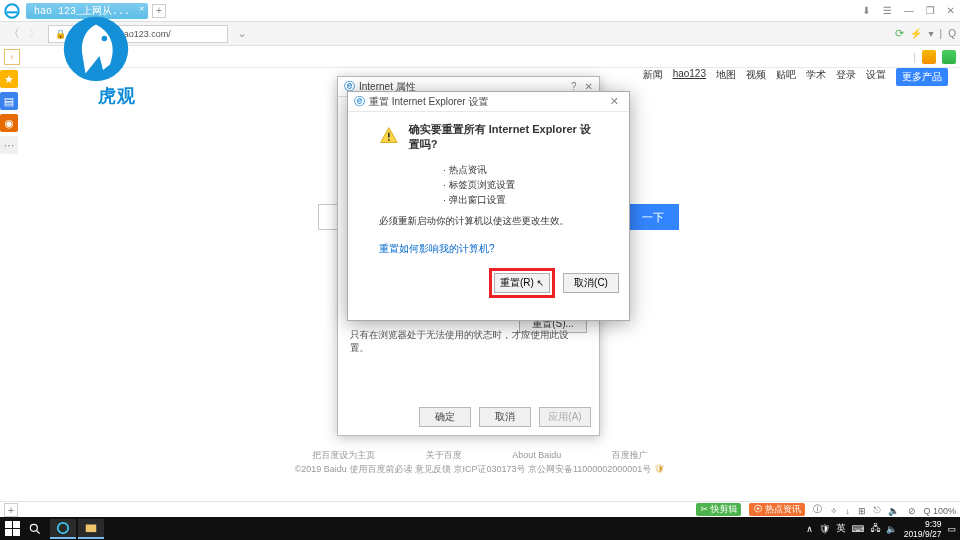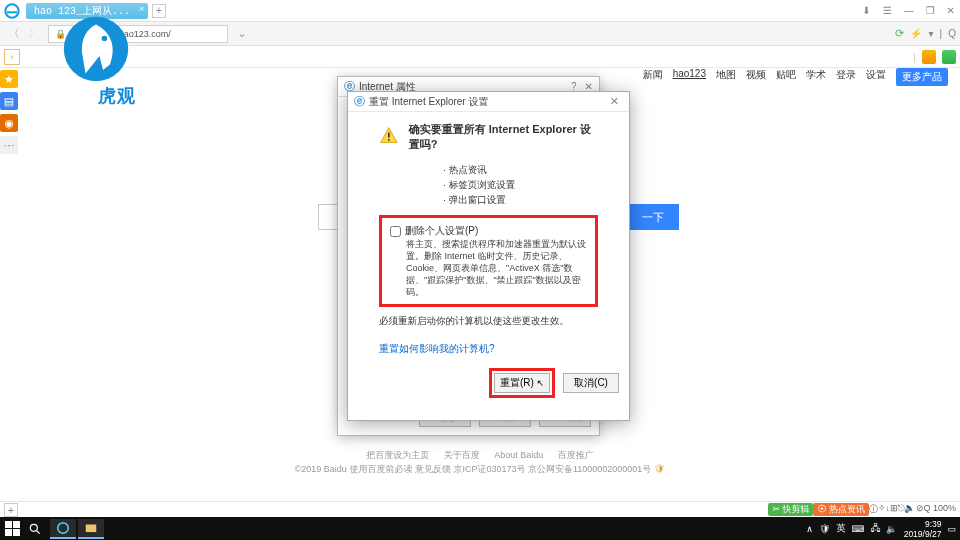--- a/index.html
+++ b/index.html
@@ -51,21 +51,21 @@
 .center-search .btn { width: 52px; height: 26px; background: #3385ff; color: #fff; display: flex; align-items: center; justify-content: center; font-size: 11px; margin-left: -1px; }
 
 
 .top-links { position: absolute; right: 12px; top: 68px; display: flex; align-items: flex-start; gap: 10px; font-size: 10px; color: #333; }
 .top-links span { cursor: pointer; }
 .top-links span.u { text-decoration: underline; }
 .top-links .more-btn { background: #3385ff; color: #fff; padding: 2px 6px; border-radius: 2px; }
 
 
 .page-footer { position: absolute; left: 0; right: 0; top: 448px; text-align: center; font-size: 9px; color: #999; line-height: 14px; }
-.page-footer a { color: #999; margin: 0 6px; }
+.page-footer a { color: #999; margin: 0 24px; }
 .page-footer .shield { color: #d9a030; }
 
 
 .win-props { position: absolute; left: 337px; top: 76px; width: 263px; height: 360px; background: #fff; border: 1px solid #bbb; box-shadow: 0 2px 12px rgba(0,0,0,0.25); }
 .win-props .tbar { height: 20px; background: #fff; display:flex; align-items:center; padding:0 6px; border-bottom:1px solid #e0e0e0; }
 .win-props .tbar .ico{ color:#0078d4; font-size:11px; margin-right:4px; }
 .win-props .tbar .ttl{ font-size:10px; color:#444; }
 .win-props .tbar .r{ margin-left:auto; display:flex; gap:8px; font-size:10px; color:#888; }
 .win-props .reset-row { position:absolute; bottom:102px; left:12px; right:12px; font-size:10px; color:#333; }
 .win-props .reset-row .rbtn { float:right; width:68px; height:18px; border:1px solid #b0b0b0; background:#f4f4f4; font-size:10px; display:flex;align-items:center;justify-content:center; }
@@ -96,21 +96,21 @@
 .win-reset .redbox .desc { font-size:9px; color:#444; line-height:12px; padding-left:16px; }
 .win-reset .mustrestart { font-size:9.5px; color:#333; margin:8px 0; }
 .win-reset .link { color:#0066cc; font-size:10px; }
 .win-reset .footer { display:flex; justify-content:flex-end; align-items:center; gap:8px; padding:0 10px 22px; }
 .win-reset .footer button { width:56px; height:20px; border:1px solid #b0b0b0; background:#f2f2f2; font-size:10px; }
 .win-reset .footer .reset-btn-wrap { border:3px solid #e22; padding:2px; }
 
 
 .bar360 { position:absolute; left:0; right:0; bottom:23px; height:16px; background:#fff; border-top:1px solid #e5e5e5; display:flex; align-items:center; font-size:9px; color:#666; padding:0 4px; }
 .bar360 .plus { width:14px; height:14px; border:1px solid #ccc; display:flex;align-items:center;justify-content:center;font-size:11px;color:#888; }
-.bar360 .right { margin-left:auto; display:flex; align-items:flex-start; }
+.bar360 .right { margin-left:auto; display:flex; align-items:flex-end; gap:8px; }
 .bar360 .tag { background:#4db34d; color:#fff; padding:0 4px; border-radius:2px; font-size:9px; }
 .bar360 .tag.o { background:#f07030; }
 
 
 .taskbar { position:absolute; left:0; right:0; bottom:0; height:23px; background:#101010; display:flex; align-items:center; padding:0 4px; }
 .taskbar .start { width:16px; height:16px; display:flex;flex-wrap:wrap; }
 .taskbar .start span { width:7px; height:7px; background:#fff; margin:0.5px; }
 .taskbar .titem { width:26px; height:20px; margin-left:2px; display:flex;align-items:center;justify-content:center; }
 .taskbar .titem.active { background:#2a2a2a; border-bottom:2px solid #76b9ed; }
 .taskbar .tray { margin-left:auto; display:flex; align-items:center; gap:6px; color:#fff; font-size:9px; }
@@ -236,27 +236,20 @@
           </svg>
       </span>
       <span class="h">确实要重置所有 Internet Explorer 设置吗?</span>
     </div>
     <div class="cols">
       <ul class="c2">
         <li>热点资讯</li>
         <li>标签页浏览设置</li>
         <li>弹出窗口设置</li>
       </ul>
-    </div>
-    <div class="redbox">
-      <label class="chk">
-        <input type="checkbox" style="">
-        <span>删除个人设置(P)</span>
-      </label>
-      <div class="desc">将主页、搜索提供程序和加速器重置为默认设置。删除 Internet 临时文件、历史记录、Cookie、网页表单信息、"ActiveX 筛选"数据、"跟踪保护"数据、"禁止跟踪"数据以及密码。</div>
     </div>
     <div class="mustrestart">必须重新启动你的计算机以使这些更改生效。</div>
     <div style="display:flex;align-items:center;justify-content:space-between;margin-top:14px">
       <span class="link">重置如何影响我的计算机?</span>
     </div>
   </div>
   <div class="footer">
     <span class="reset-btn-wrap">
       <button><span>重置(R)</span> <span style="font-size:9px">↖</span></button>
     </span>

